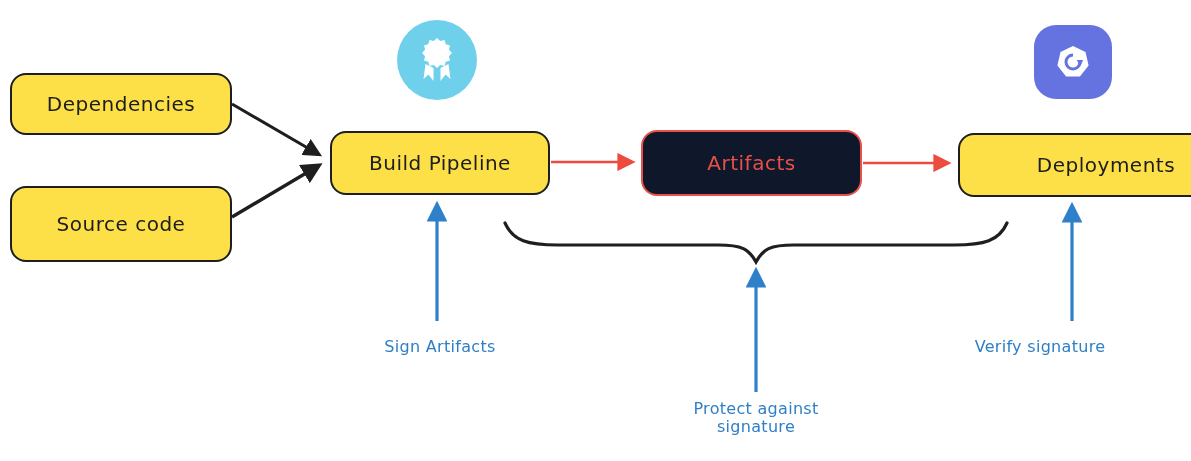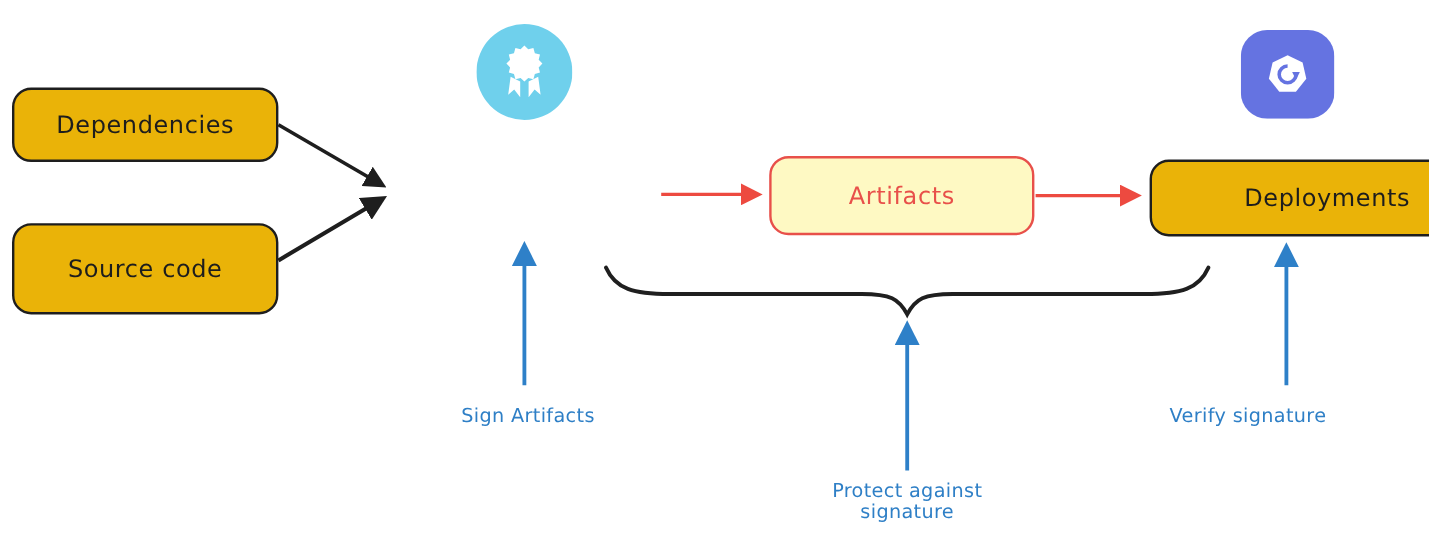--- a/index.html
+++ b/index.html
@@ -11,33 +11,33 @@
     width: 1191px;
     height: 461px;
     background: #ffffff;
     overflow: hidden;
   }
 
   .node {
     position: absolute;
     border: 2.5px solid #1e1e1e;
     border-radius: 16px;
-    background: #eab308;
+    background: #fde047;
     display: flex;
     align-items: center;
     justify-content: center;
     font-size: 20px;
     color: #1d1d1d;
     letter-spacing: 0.5px;
   }
   .node-dependencies  { left: 10px;  top: 73px;  width: 222px; height: 62px; }
   .node-source-code   { left: 10px;  top: 186px; width: 222px; height: 76px; }
   .node-build-pipeline{ left: 330px; top: 131px; width: 220px; height: 64px; }
   .node-artifacts     { left: 641px; top: 130px; width: 221px; height: 66px;
-                        border-color: #e8504a; background: #fef9c3; color: #e8504a; }
+                        border-color: #e8504a; background: #0f172a; color: #e8504a; }
   .node-deployments   { left: 958px; top: 133px; width: 256px; height: 64px; padding-left: 40px; }
 
   .icon-wrap { position: absolute; }
   .icon-badge  { left: 397px;  top: 20px; width: 80px; height: 80px; }
   .icon-deploy { left: 1034px; top: 25px; width: 78px; height: 74px; }
 
   .connector-layer {
     position: absolute;
     left: 0; top: 0;
     width: 1191px; height: 461px;
@@ -102,20 +102,23 @@
                C763 249 770 245 794 245 L954 245 C984 245 999 241 1007 223" fill="none" stroke="#1f1f1f" stroke-width="3.2" stroke-linecap="round"></path>
     </g>
   </svg>
 
   <div class="node node-dependencies">
     <span>Dependencies</span>
   </div>
   <div class="node node-source-code">
     <span>Source code</span>
   </div>
+  <div class="node node-build-pipeline">
+    <span>Build Pipeline</span>
+  </div>
   <div class="node node-artifacts">
     <span>Artifacts</span>
   </div>
   <div class="node node-deployments">
     <span>Deployments</span>
   </div>
 
   <div class="icon-wrap icon-badge">
     <svg width="80" height="80" viewBox="0 0 80 80" xmlns="http://www.w3.org/2000/svg">
       <circle cx="40" cy="40" r="40" fill="#6fd0ec"></circle>

